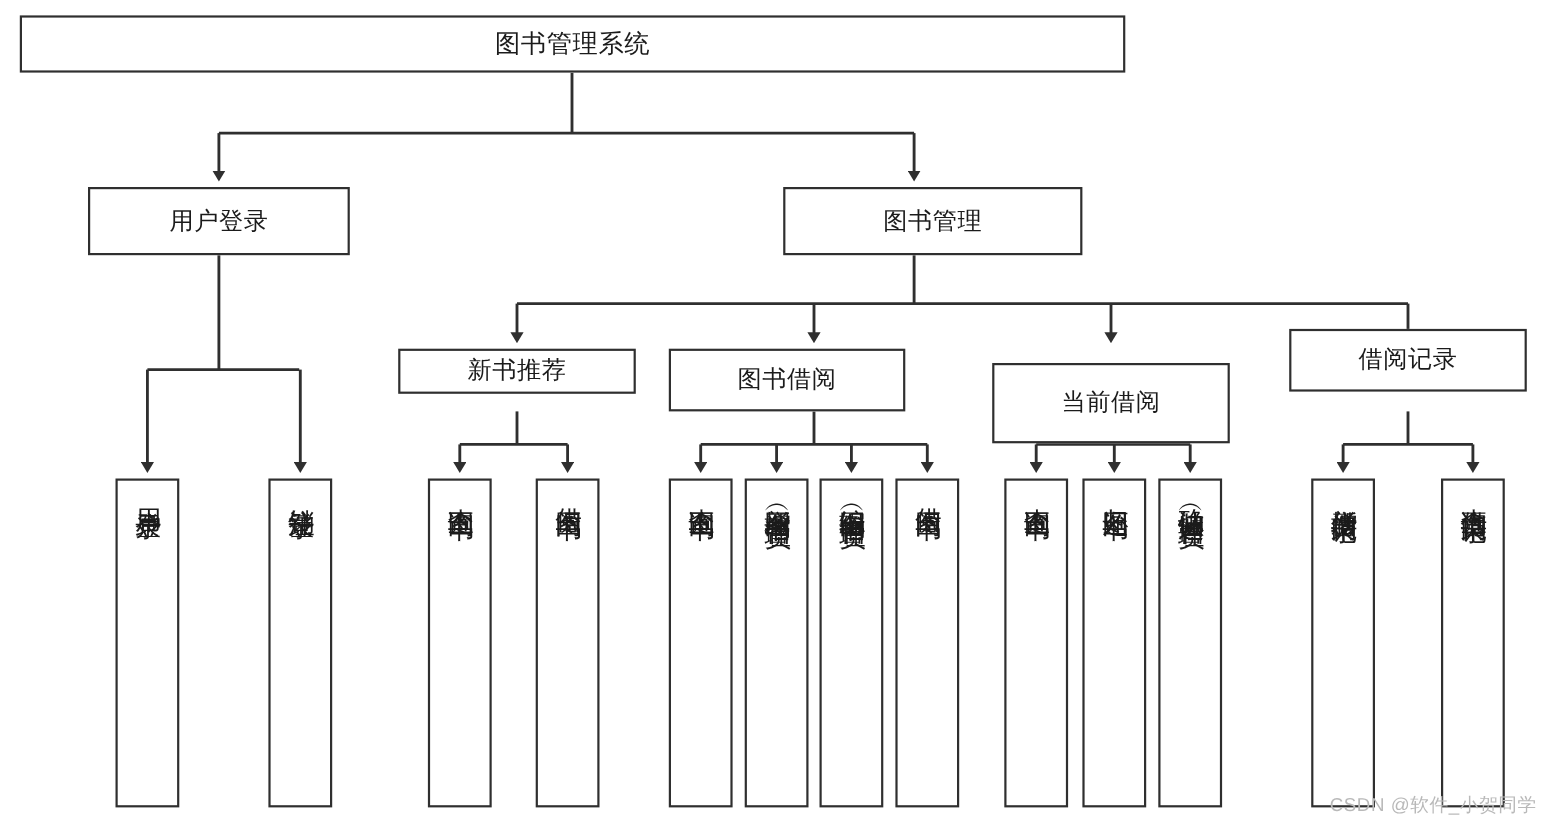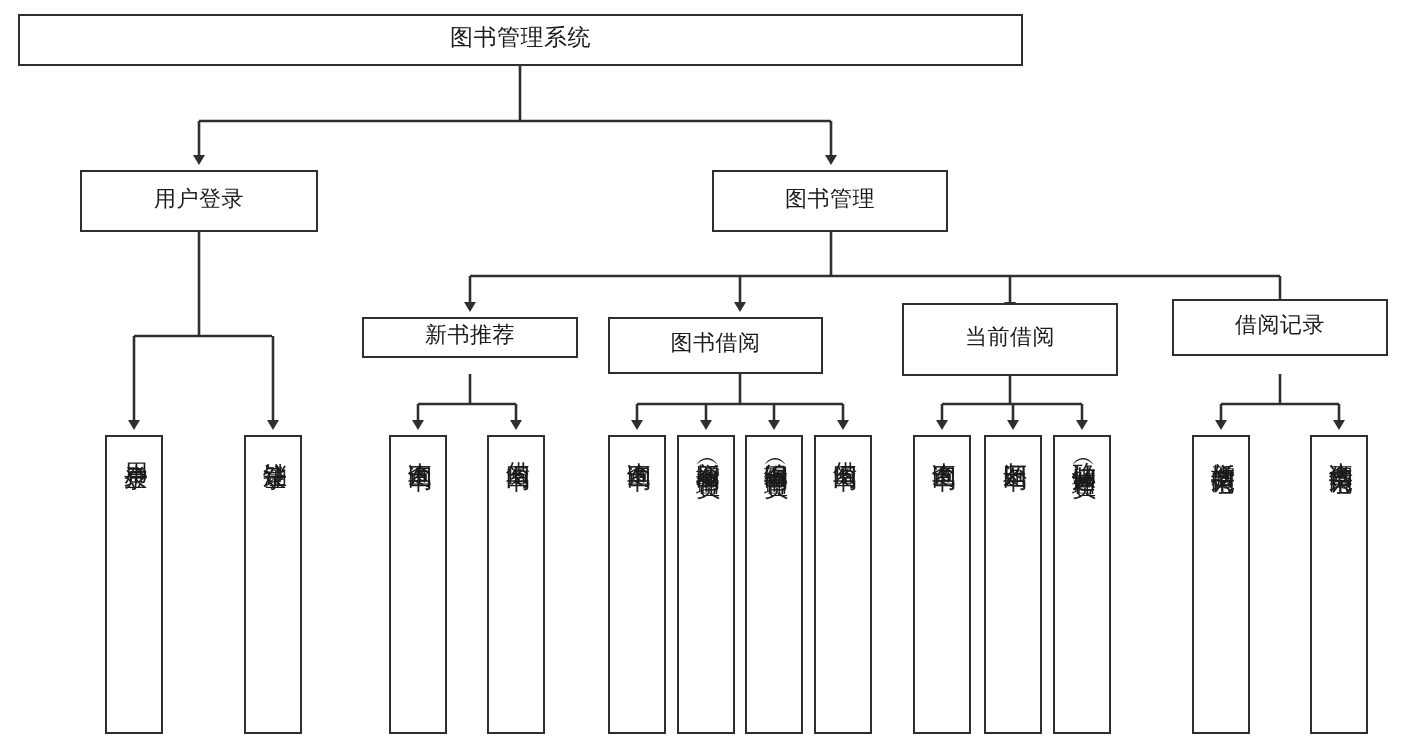--- a/index.html
+++ b/index.html
@@ -27,21 +27,20 @@
   }
   .node {
     position: absolute;
     box-sizing: border-box;
     border: 2px solid #2f2f2f;
     background: #ffffff;
     display: flex;
     align-items: center;
     justify-content: center;
     color: #1b1b1b;
-    font-family: Liberation Mono, monospace;
   }
   .node .label {
     white-space: nowrap;
     letter-spacing: 0.5px;
   }
   .node.horiz .label {
     font-size: 22px;
     line-height: 1.1;
   }
   .node.root .label {
@@ -128,31 +127,31 @@
     </g>
   </svg>
 
   <div class="node horiz root" style="left:18px; top:14px; width:1005px; height:52px;">
     <span class="label">图书管理系统</span>
   </div>
 
   <div class="node horiz" style="left:80px; top:170px; width:238px; height:62px;">
     <span class="label">用户登录</span>
   </div>
-  <div class="node horiz" style="left:712px; top:170px; width:236px; height:62px;">
+  <div class="node horiz" style="left:712px; top:170px; width:272px; height:62px;">
     <span class="label">图书管理</span>
   </div>
 
   <div class="node horiz" style="left:362px; top:317px; width:216px; height:41px;">
     <span class="label">新书推荐</span>
   </div>
   <div class="node horiz" style="left:608px; top:317px; width:215px; height:57px;">
     <span class="label">图书借阅</span>
   </div>
-  <div class="node horiz" style="left:902px; top:303px; width:216px; height:73px;">
+  <div class="node horiz" style="left:902px; top:330px; width:216px; height:73px;">
     <span class="label">当前借阅</span>
   </div>
   <div class="node horiz" style="left:1172px; top:299px; width:216px; height:57px;">
     <span class="label">借阅记录</span>
   </div>
 
   <div class="node leaf" style="left:105px; top:435px; width:58px; height:299px;">
     <span class="label">用户登录</span>
   </div>
   <div class="node leaf" style="left:244px; top:435px; width:58px; height:299px;">
@@ -185,14 +184,15 @@
   <div class="node leaf" style="left:1053px; top:435px; width:58px; height:299px;">
     <span class="label">确认归还（管理员）</span>
   </div>
   <div class="node leaf" style="left:1192px; top:435px; width:58px; height:299px;">
     <span class="label">新增借阅记录</span>
   </div>
   <div class="node leaf" style="left:1310px; top:435px; width:58px; height:299px;">
     <span class="label">查询借阅记录</span>
   </div>
 
+  <div id="watermark">CSDN @软件_小贺同学</div>
 
 </div>
 
 </body></html>

